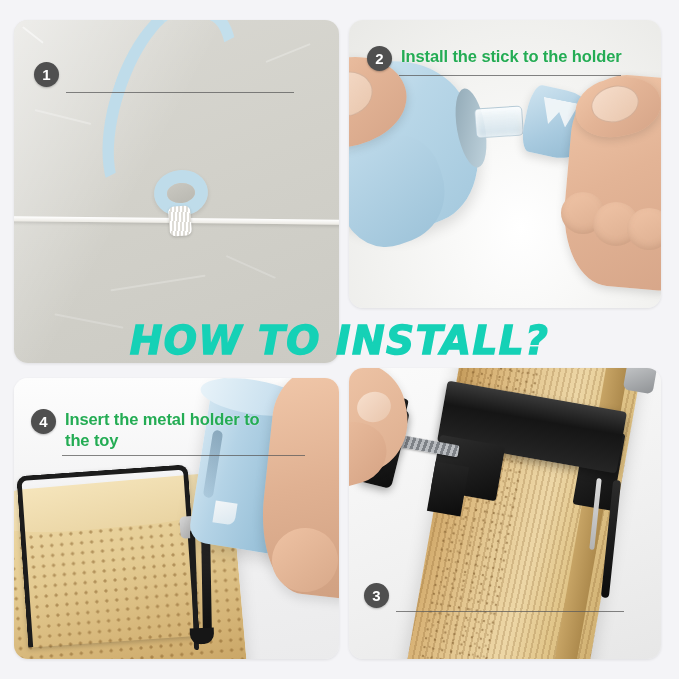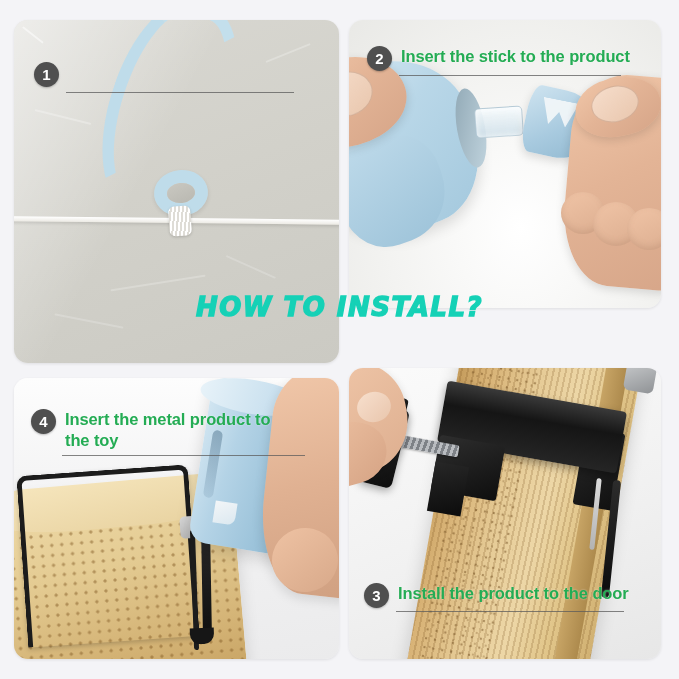--- a/index.html
+++ b/index.html
@@ -84,26 +84,26 @@
   #head-4 { left: 17px; top: 31px; }
   #rule-4 { left: 48px; top: 77px; width: 243px; }
 
   #head-3 { left: 15px; top: 215px; }
   #rule-3 { left: 47px; top: 243px; width: 228px; }
 
   
   #title {
     position: absolute;
     left: 0; right: 0;
-    top: 292px;
+    top: 318px;
     z-index: 20;
     text-align: center;
     color: #15d1b6;
     font-family: "DejaVu Sans", sans-serif;
-    font-size: 26px;
+    font-size: 39px;
     font-weight: bold;
     font-style: italic;
     letter-spacing: 1.5px;
     text-transform: uppercase;
     -webkit-text-stroke: 1.4px #15d1b6;
     text-shadow: 0 0 1px rgba(255,255,255,0.4);
   }
 
   
   #p1-bg {
@@ -584,21 +584,21 @@
       <div id="p2-capslot"></div>
       <div class="hand" id="p2-rhand"></div>
       <div class="knuck" id="p2-k1"></div>
       <div class="knuck" id="p2-k2"></div>
       <div class="knuck" id="p2-k3"></div>
       <div class="hand" id="p2-findex"></div>
       <div class="nail" id="p2-fnail"></div>
     </div>
     <div class="heading" id="head-2">
       <div class="badge">2</div>
-      <div class="head-text">Insert the stick to the product</div>
+      <div class="head-text">Install the stick to the holder</div>
     </div>
     <div class="rule" id="rule-2"></div>
   </div>
 
   <div class="panel" id="panel-4">
     <div class="photo">
       <div id="p4-bg"></div>
       <div id="p4-wall"></div>
       <div id="p4-bamboo"></div>
       <div id="p4-bamboo-top"></div>
@@ -609,21 +609,21 @@
       <div id="p4-wire-foot"></div>
       <div id="p4-toy"></div>
       <div id="p4-toy-rim"></div>
       <div id="p4-toy-slot"></div>
       <div id="p4-toy-notch"></div>
       <div id="p4-hand"></div>
       <div id="p4-thumb"></div>
     </div>
     <div class="heading" id="head-4">
       <div class="badge">4</div>
-      <div class="head-text">Insert the metal product to
+      <div class="head-text">Insert the metal holder to
 the toy</div>
     </div>
     <div class="rule" id="rule-4"></div>
   </div>
 
   <div class="panel" id="panel-3">
     <div class="photo">
       <div id="p3-bg"></div>
       <div id="p3-door"></div>
       <div id="p3-door-dots"></div>
@@ -637,20 +637,19 @@
       <div id="p3-knob"></div>
       <div id="p3-knob-wing"></div>
       <div id="p3-hand"></div>
       <div id="p3-hand2"></div>
       <div id="p3-hnail"></div>
       <div id="p3-rod2"></div>
       <div id="p3-rod"></div>
     </div>
     <div class="heading" id="head-3">
       <div class="badge">3</div>
-      <div class="head-text">Install the product to the door</div>
     </div>
     <div class="rule" id="rule-3"></div>
   </div>
 
   <div id="title">HOW TO INSTALL?</div>
 
 </div>
 
 </body></html>

